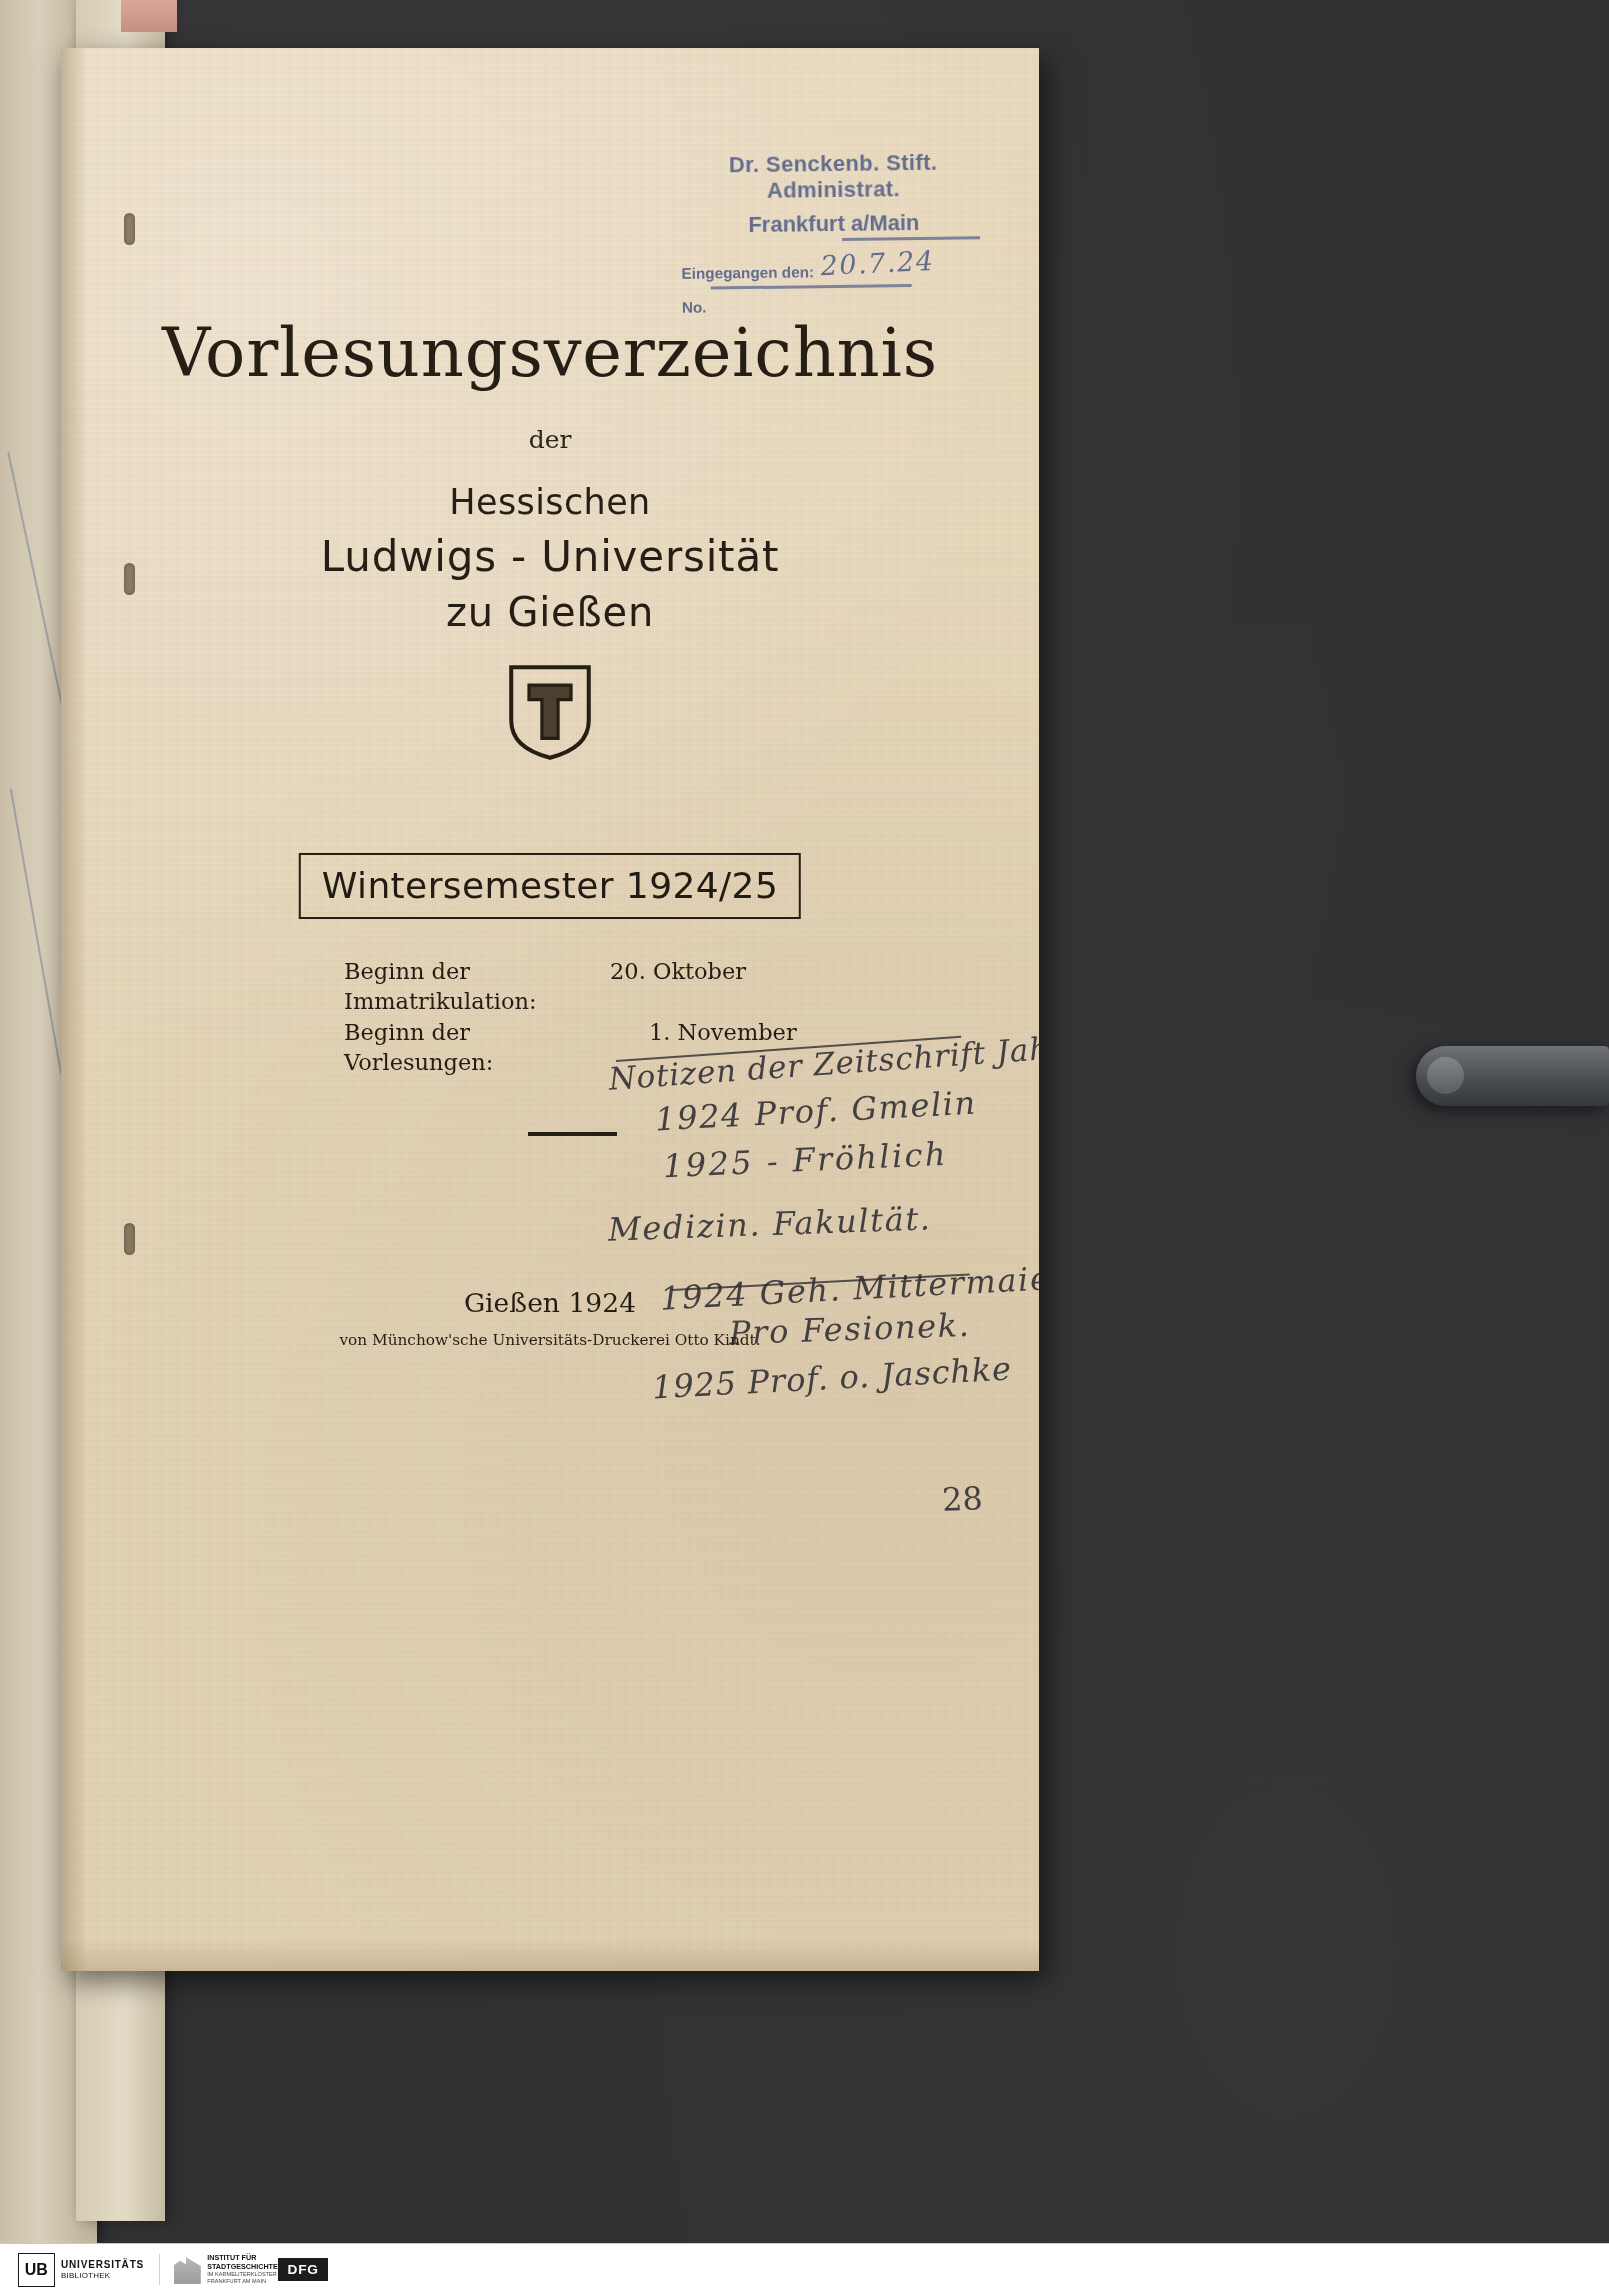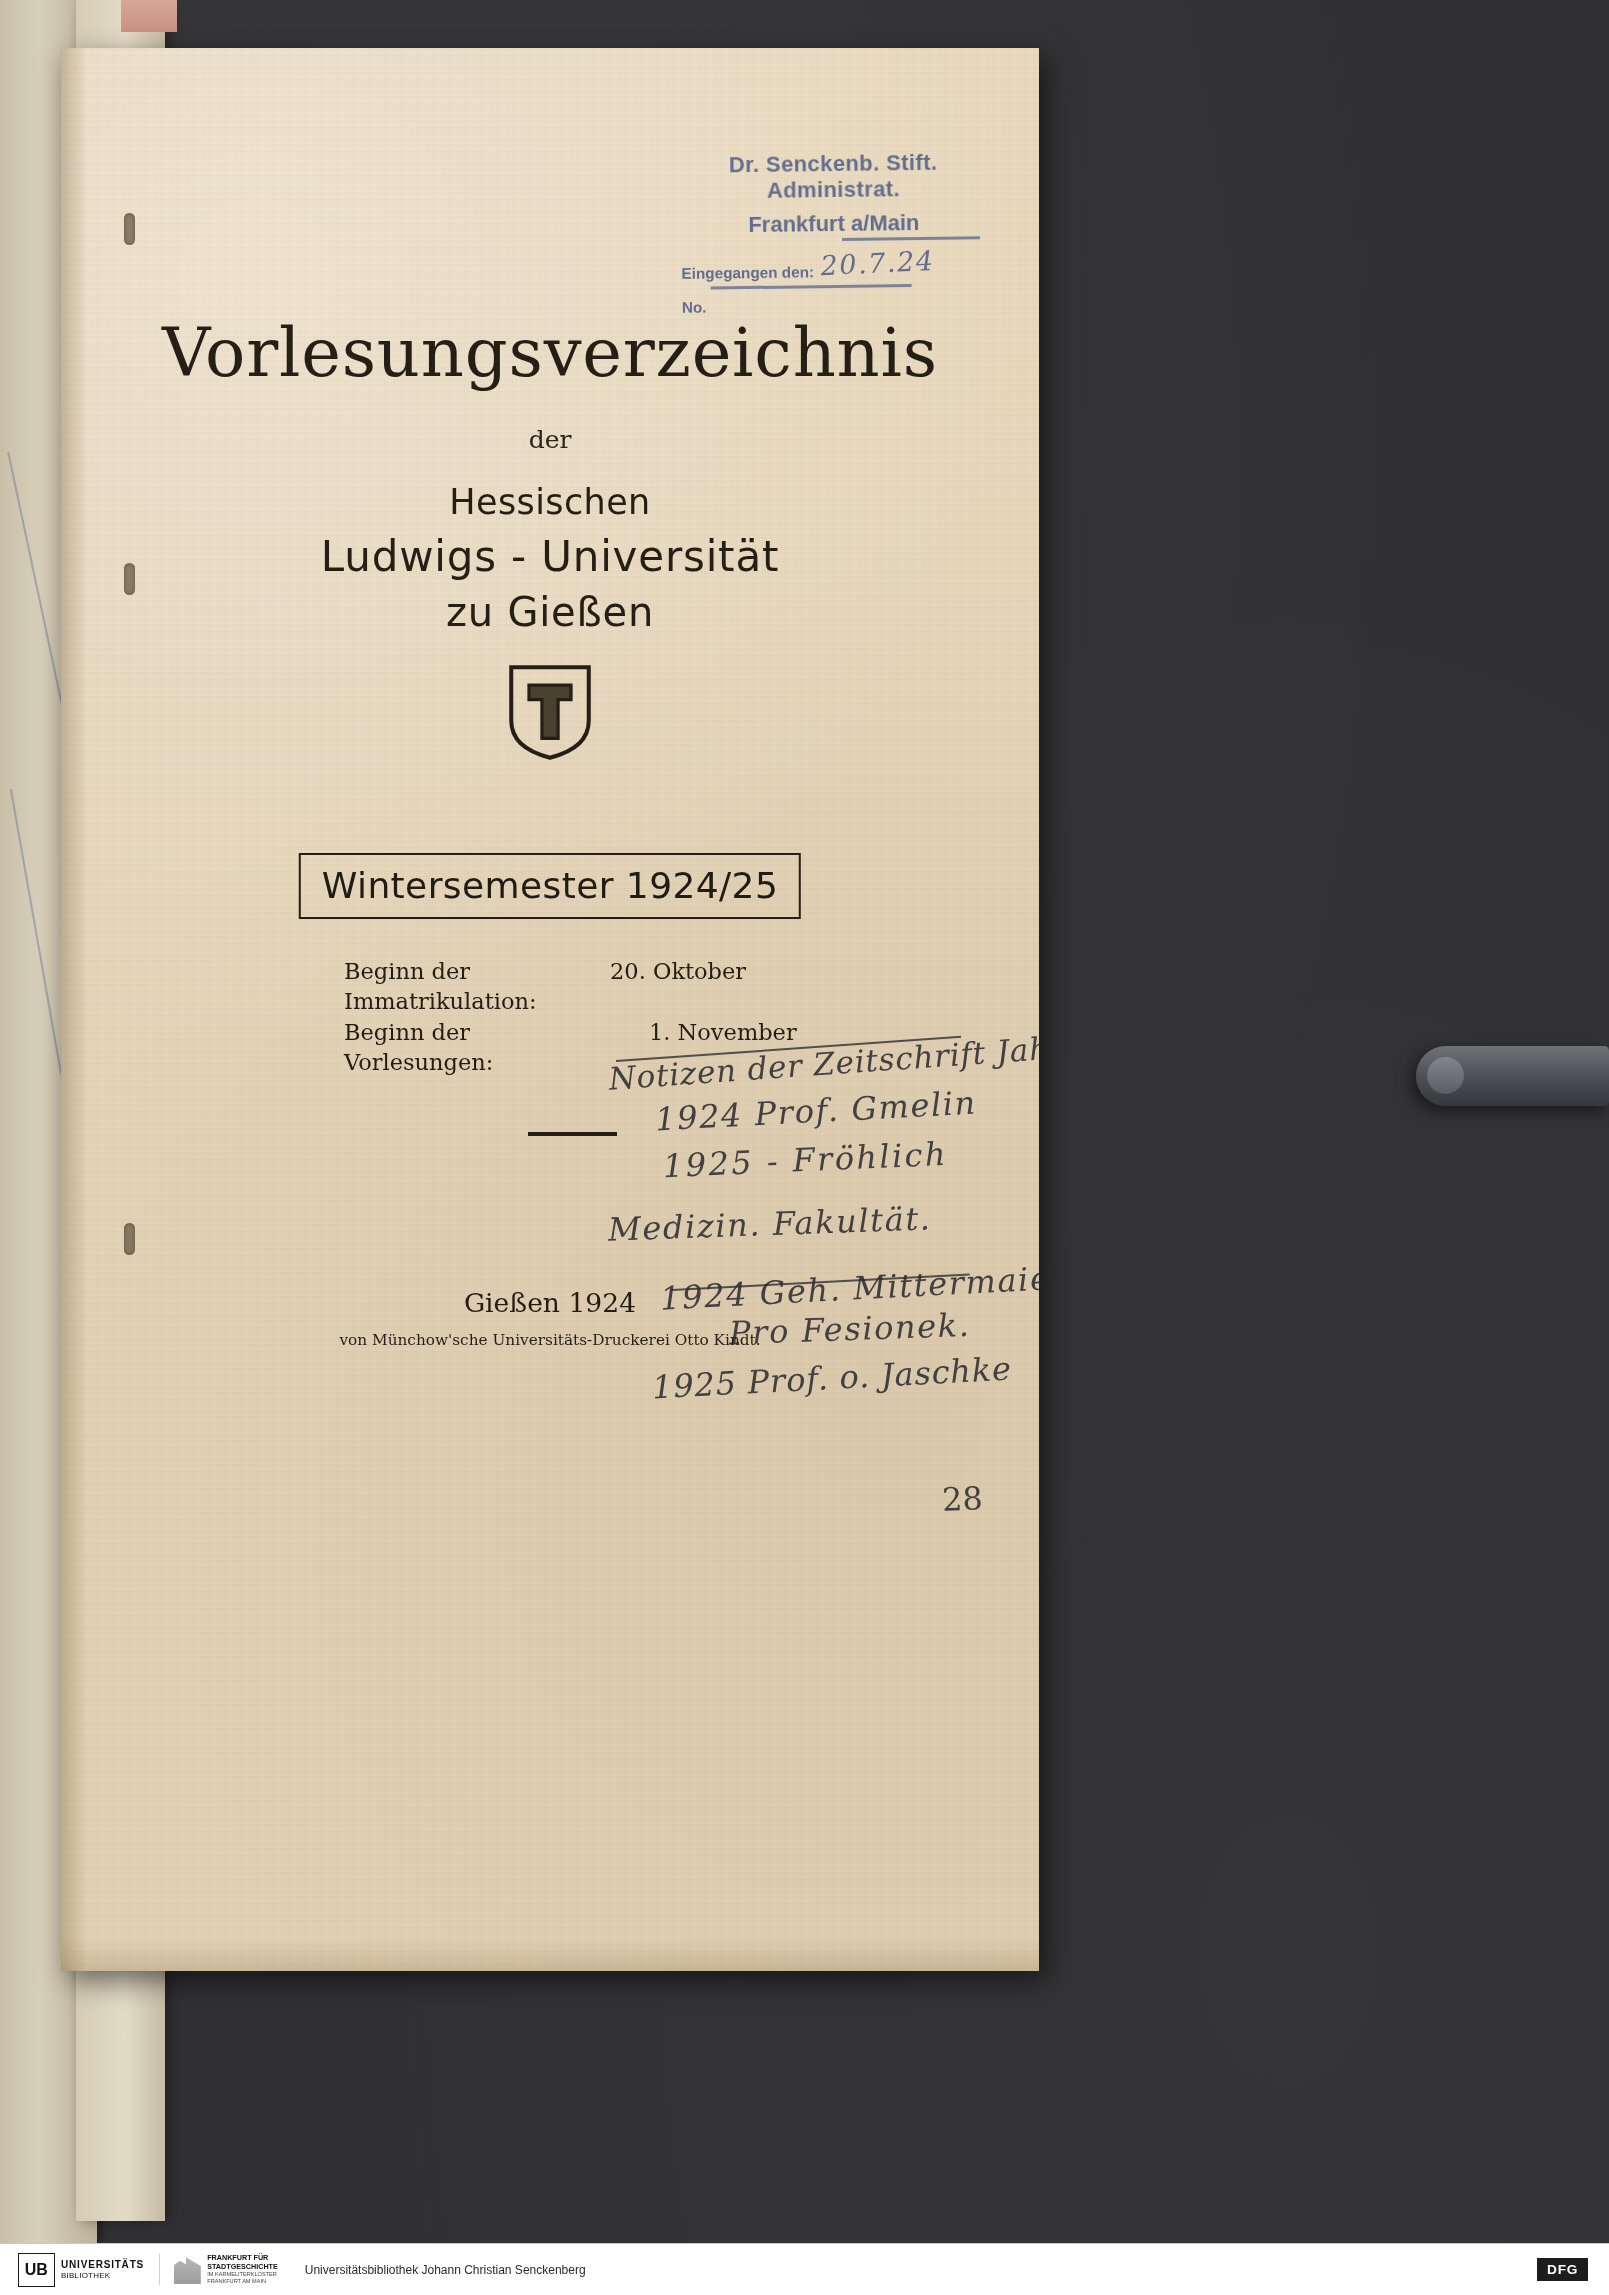--- a/index.html
+++ b/index.html
@@ -484,22 +484,21 @@
     <div class="ub-mark">UB</div>
     <div class="ub-text">
       <b>UNIVERSITÄTS</b>
       <span>BIBLIOTHEK</span>
     </div>
   </div>
   <div class="footer-sep"></div>
   <div class="ifs-logo">
     <div class="ifs-mark"></div>
     <div class="ifs-text">
-      <div>FRANKFURT FÜR</div>
+      <div>INSTITUT FÜR</div>
       <div>STADTGESCHICHTE</div>
       <span>IM KARMELITERKLOSTER</span>
       <span>FRANKFURT AM MAIN</span>
     </div>
   </div>
-  <div class="footer-center">Universitätsbibliothek Johann Christian Senckenberg</div>
   <div class="dfg-badge">DFG</div>
 </div>
 
 
 </body></html>

